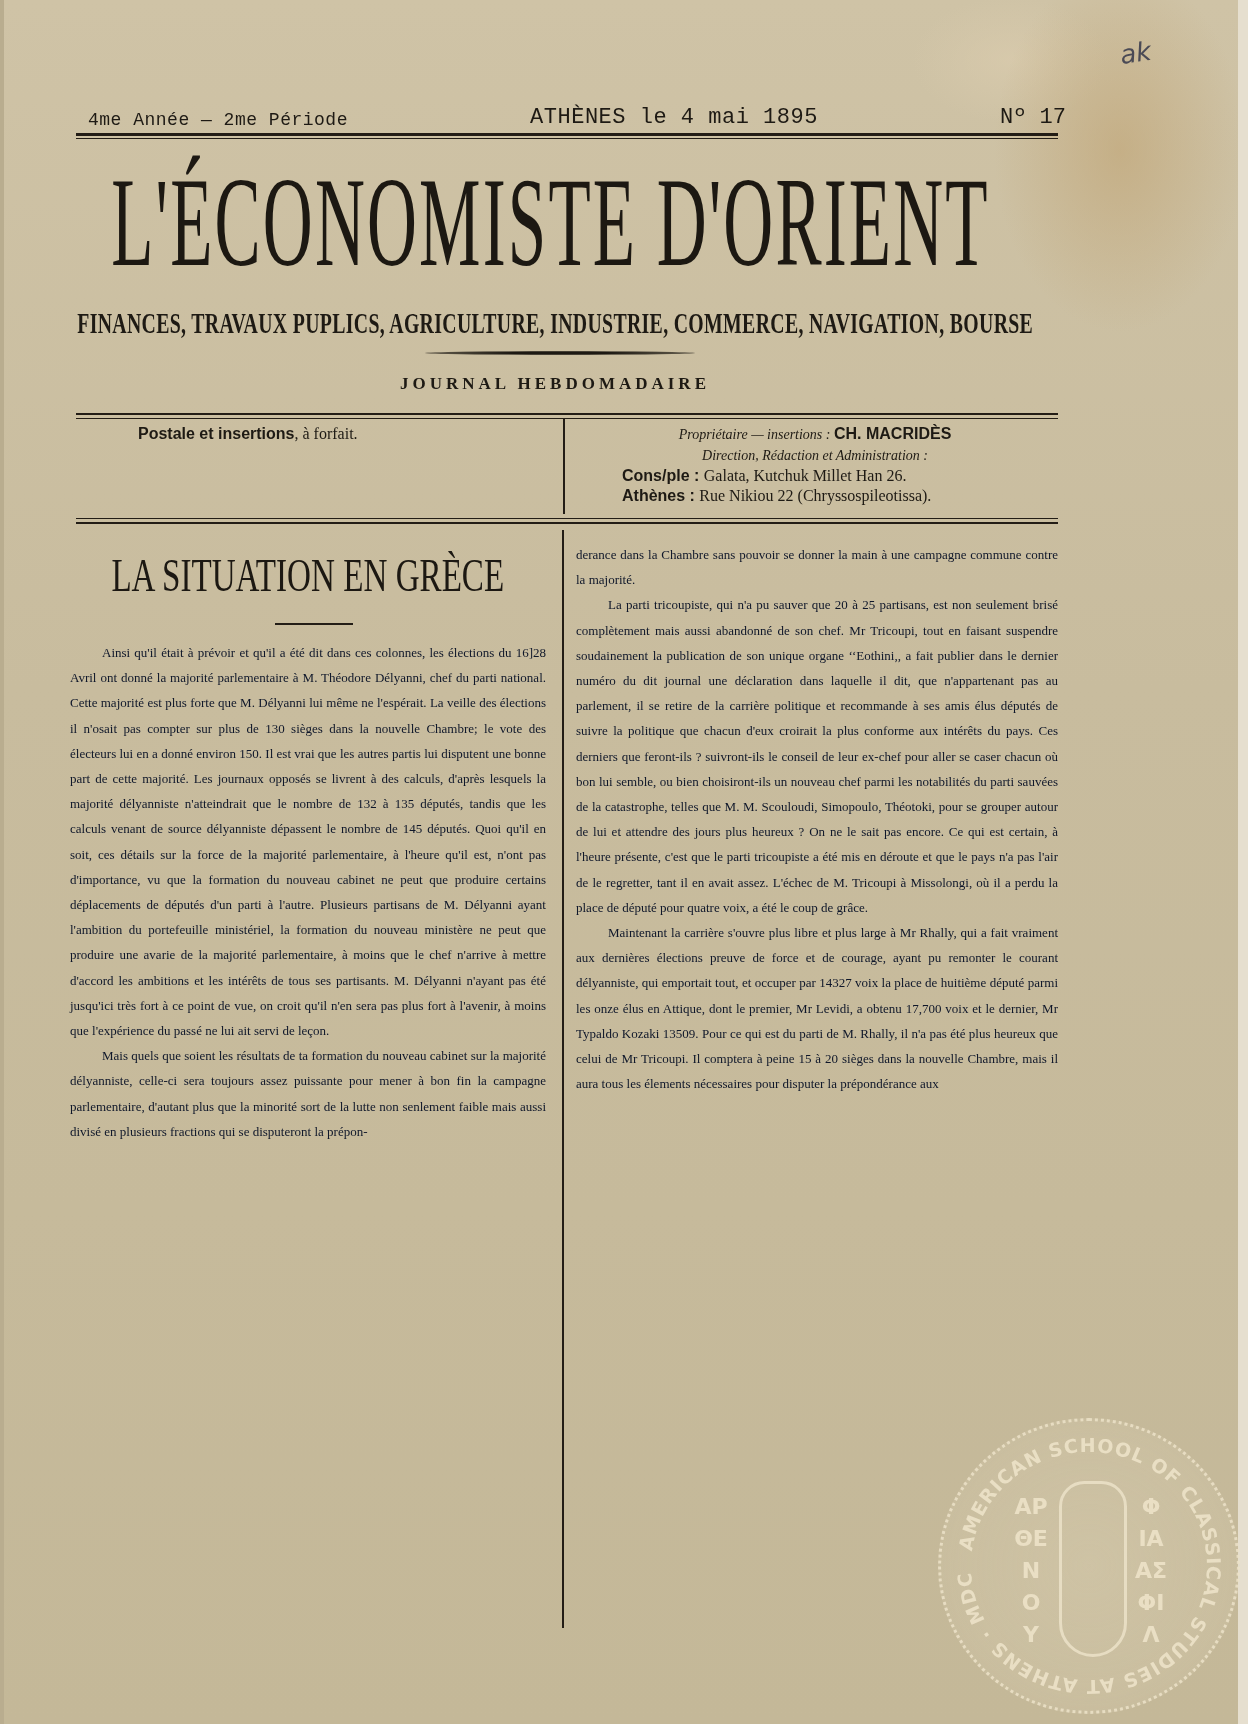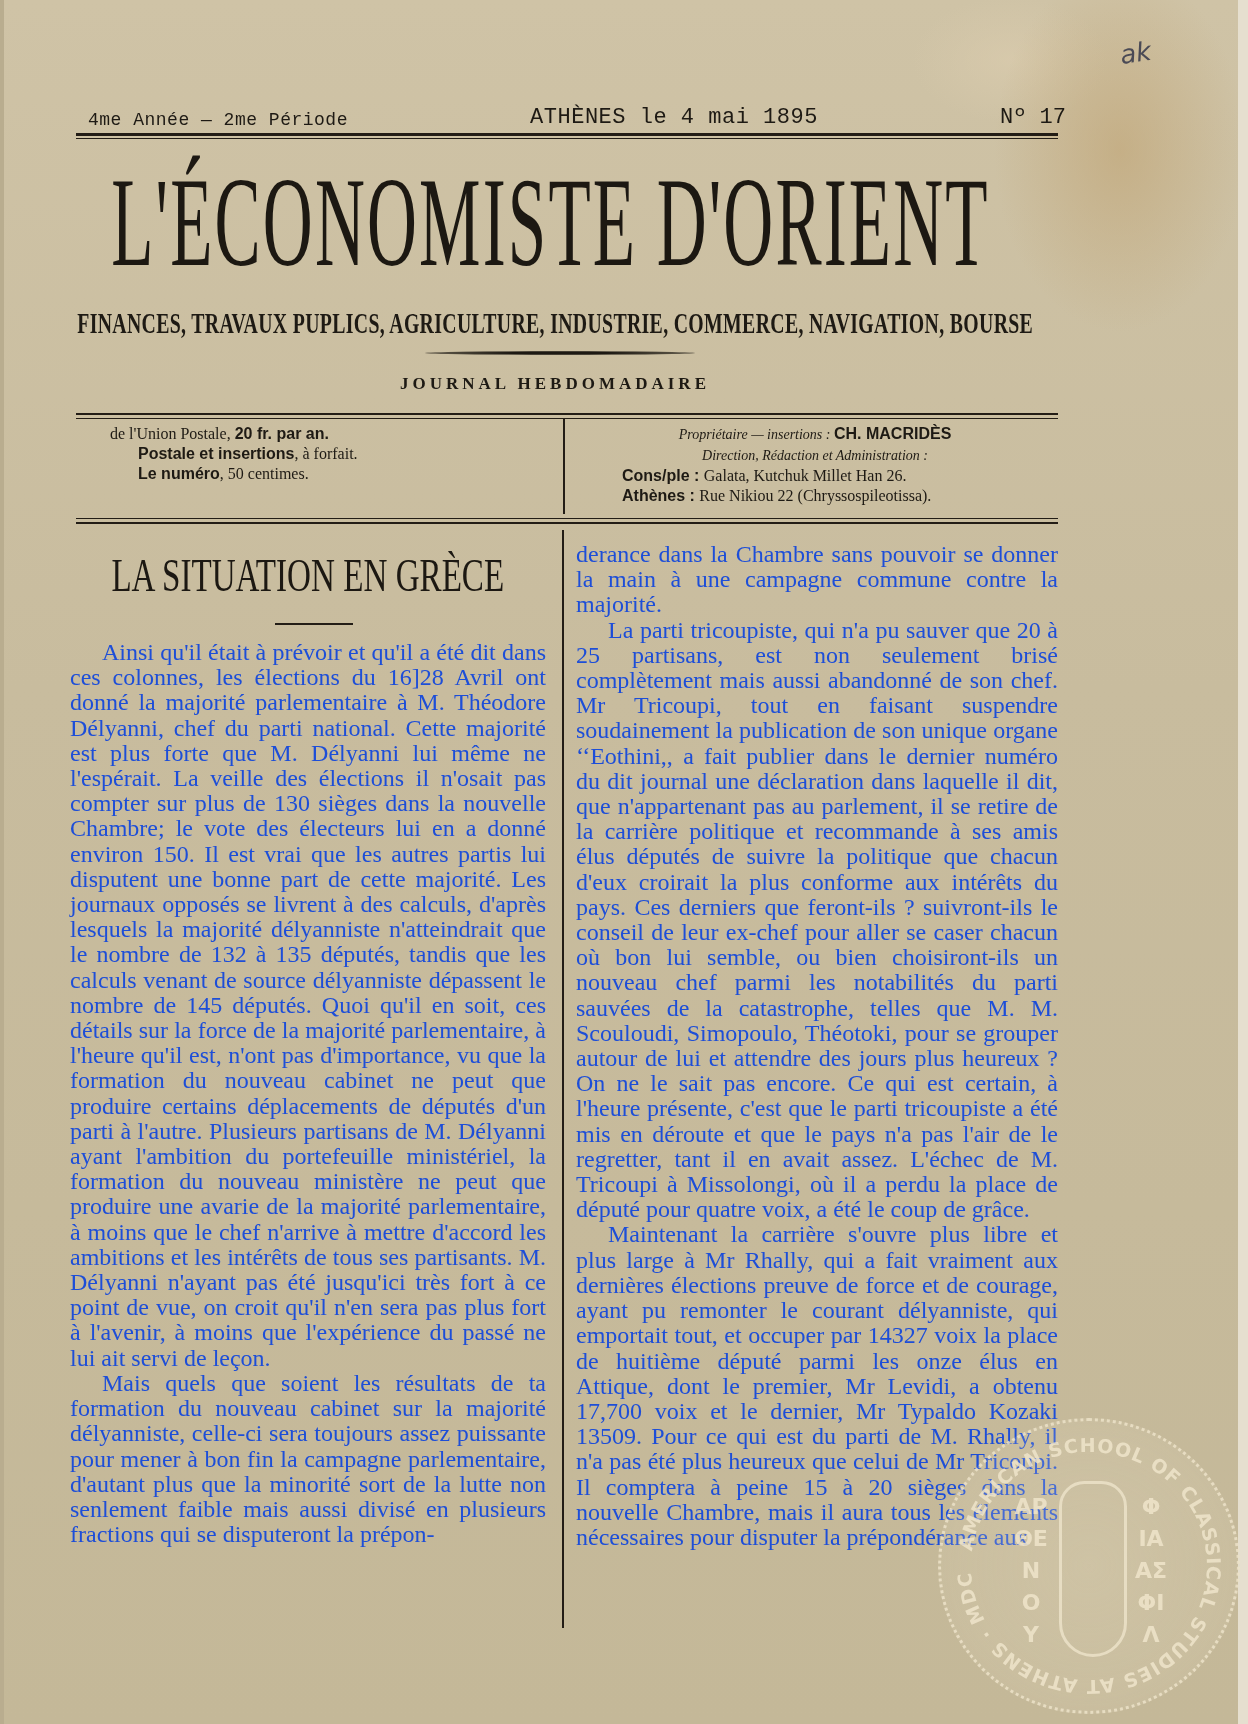--- a/index.html
+++ b/index.html
@@ -32,21 +32,21 @@
   .info-left{position:absolute;left:0;top:6px;width:490px;font-family:"Liberation Serif",serif;font-size:16px;line-height:20px;}
   .info-right{position:absolute;left:500px;top:6px;width:490px;font-family:"Liberation Serif",serif;font-size:16px;line-height:20px;text-align:center;}
   .info-left .l1{padding-left:2px;}
   .info-left .l2{padding-left:40px;}
   .info-left .l3,.info-left .l4{padding-left:68px;}
   .b{font-weight:bold;font-family:"Liberation Sans",sans-serif;}
   .it{font-style:italic;font-size:14px;}
   .info-right .l3,.info-right .l4{text-align:left;padding-left:52px;}
 
   .colrule{position:absolute;left:562px;top:530px;width:2px;height:1098px;background:#231d16;}
-  .col{position:absolute;font-family:"Liberation Serif",serif;font-size:24px;line-height:25.2px;text-align:justify;color:#1d4ed8;}
+  .col{position:absolute;font-family:"Liberation Serif",serif;font-size:13px;line-height:25.2px;text-align:justify;color:#0f172a;}
   .col1{left:70px;top:640px;width:476px;}
   .col2{left:576px;top:542px;width:482px;}
   .col p{margin:0;}
   .col p.indent{text-indent:32px;}
   .col p.noindent{text-indent:0;}
 
   .art-title-wrap{position:absolute;left:70px;top:548px;width:476px;display:flex;justify-content:center;}
   .art-title{font-family:"Liberation Serif",serif;font-size:46px;line-height:56px;transform:scaleX(0.72);white-space:nowrap;color:#1c1812;}
   .title-rule{position:absolute;left:275px;top:623px;width:78px;height:2px;background:#231d16;}
 
@@ -84,23 +84,21 @@
   <div class="subject">FINANCES, TRAVAUX PUPLICS, AGRICULTURE, INDUSTRIE, COMMERCE, NAVIGATION, BOURSE</div>
 </div>
 <div class="swell"></div>
 <div class="weekly">JOURNAL HEBDOMADAIRE</div>
 
 <div class="rule-thick" style="top:413px;height:2px"></div>
 <div class="rule-thin" style="top:418px"></div>
 
 <div class="infobox">
   <div class="info-left">
-    <div class="l2"><span>de l'Union Postale, </span><span class="b">20 fr. par an.</span></div>
     <div class="l3"><span class="b">Postale et insertions</span><span>, à forfait.</span></div>
-    <div class="l4"><span class="b">Le numéro</span><span>, 50 centimes.</span></div>
   </div>
   <div class="vdiv"></div>
   <div class="info-right">
     <div class="l1"><span class="it">Propriétaire — insertions : </span><span class="b">CH. MACRIDÈS</span></div>
     <div class="l2"><span class="it">Direction, Rédaction et Administration :</span></div>
     <div class="l3"><span class="b">Cons/ple : </span><span>Galata, Kutchuk Millet Han 26.</span></div>
     <div class="l4"><span class="b">Athènes : </span><span>Rue Nikiou 22 (Chryssospileotissa).</span></div>
   </div>
 </div>
 

